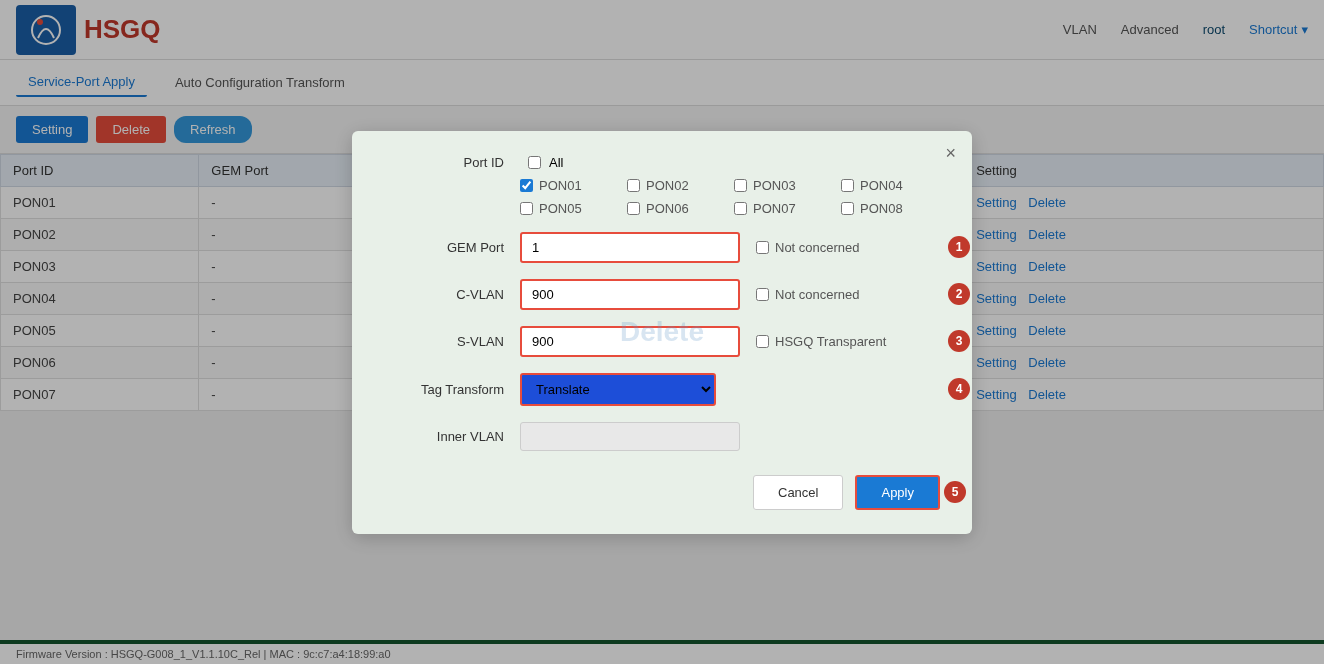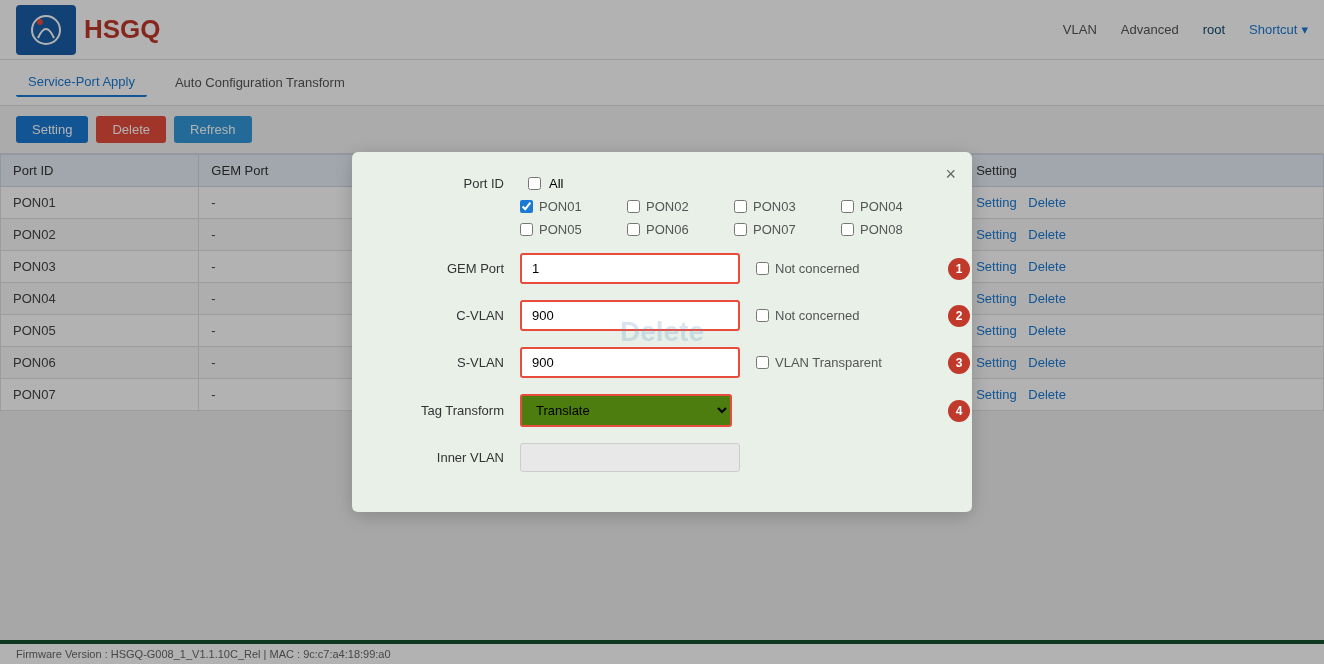--- a/index.html
+++ b/index.html
@@ -96,21 +96,21 @@
     .btn {
       padding: 6px 16px;
       border-radius: 3px;
       border: none;
       cursor: pointer;
       font-size: 13px;
       color: #fff;
     }
     .btn-primary { background: #1a7ad4; }
     .btn-danger { background: #e74c3c; }
-    .btn-secondary { background: #3498db; }
+    .btn-secondary { background: #3498db; border-radius: 12px; }
 
     
     .table-container {
       background: #fff;
       overflow: auto;
     }
     table {
       width: 100%;
       border-collapse: collapse;
       font-size: 13px;
@@ -192,26 +192,26 @@
     .form-input-plain {
       width: 220px;
       padding: 6px 10px;
       border: 1px solid #ccc;
       border-radius: 3px;
       font-size: 13px;
       background: #e8e8e8;
       outline: none;
     }
     .form-select {
-      width: 212px;
+      width: 196px;
       padding: 6px 10px;
       border: 2px solid #e74c3c;
       border-radius: 3px;
       font-size: 13px;
-      background: #4d7c0f;
+      background: #1d4ed8;
       appearance: auto;
       outline: none;
     }
     .checkbox-label {
       display: flex;
       align-items: center;
       gap: 6px;
       margin-left: 16px;
       font-size: 13px;
       color: #555;
@@ -511,21 +511,21 @@
         <span>Not concerned</span>
       </label>
       <span class="step-badge">2</span>
     </div>
 
     <div class="form-row">
       <span class="form-label">S-VLAN</span>
       <input class="form-input" type="text" value="900" style="">
       <label class="checkbox-label">
         <input type="checkbox" style="">
-        <span>VLAN Transparent</span>
+        <span>HSGQ Transparent</span>
       </label>
       <span class="step-badge">3</span>
     </div>
 
     <div class="form-row">
       <span class="form-label">Tag Transform</span>
       <select class="form-select">
         <option>Translate</option>
         <option>Add</option>
         <option>Remove</option>
@@ -534,18 +534,25 @@
       <span class="step-badge">4</span>
     </div>
 
     <div class="form-row">
       <span class="form-label">Inner VLAN</span>
       <input class="form-input-plain" type="text" value="" style="width: 220px;">
     </div>
 
     <div class="watermark">Delete</div>
 
+    <div class="modal-footer">
+      <button class="btn-cancel">Cancel</button>
+      <button class="btn-apply">
+        <span>Apply</span>
+        <span class="step-badge" style="right:-28px;top:50%;">5</span>
+      </button>
+    </div>
   </div>
 </div>
 
 <div class="footer-bar">
   <span>Firmware Version : HSGQ-G008_1_V1.1.10C_Rel | MAC : 9c:c7:a4:18:99:a0</span>
 </div>
 
 </body></html>

